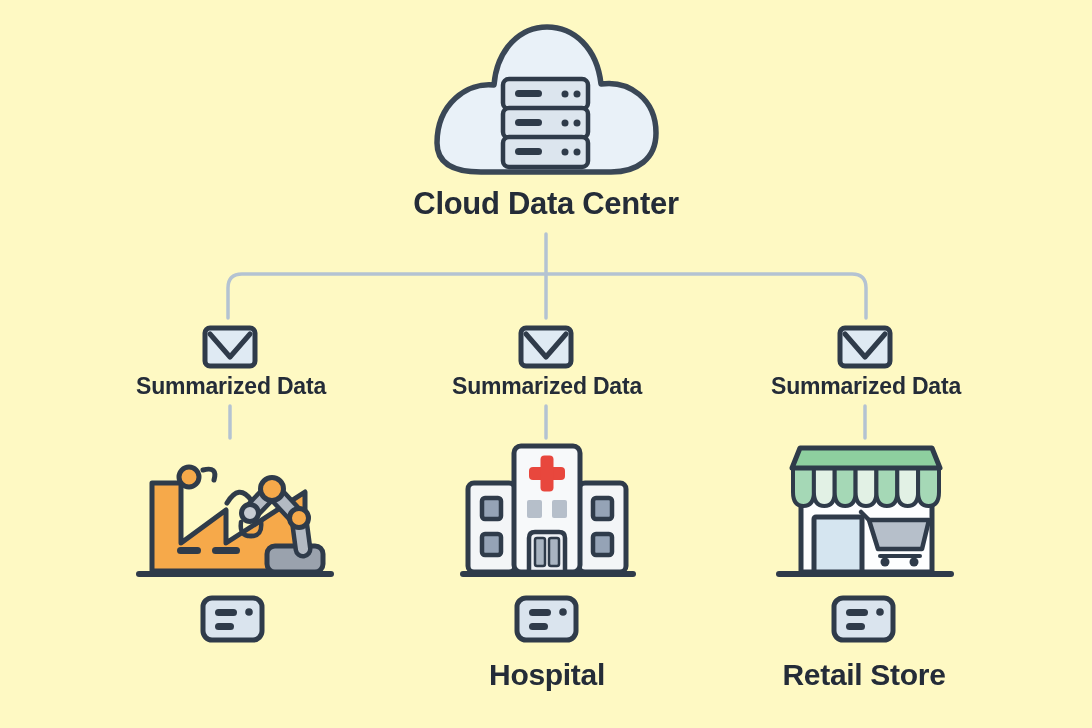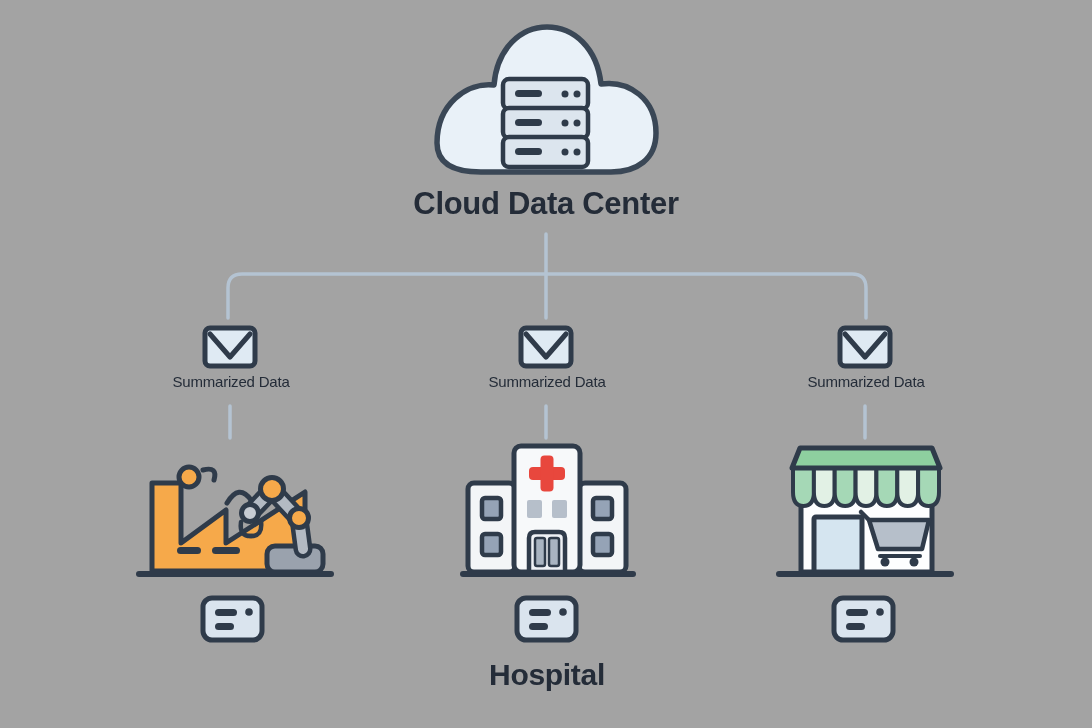--- a/index.html
+++ b/index.html
@@ -1,33 +1,33 @@
 <!DOCTYPE html>
 <html><head>
 <meta charset="utf-8">
 <style>
   html,body{margin:0;padding:0;background:#ffffff;}
   #canvas{
     position:relative;
     width:1092px;height:728px;
-    background:#a3a3a3;
+    background:#fef9c3;
     font-family:"Liberation Sans", sans-serif;
     overflow:hidden;
   }
   #art{position:absolute;left:0;top:0;}
   .label{
     position:absolute;
     transform:translateX(-50%);
     white-space:nowrap;
     color:#242c38;
     text-align:center;
     line-height:1.15;
   }
   .title-label{font-size:31px;font-weight:700;letter-spacing:-0.3px;}
-  .link-label{font-size:15px;font-weight:400;letter-spacing:-0.2px;}
+  .link-label{font-size:23px;font-weight:700;letter-spacing:-0.2px;}
   .node-label{font-size:30px;font-weight:700;letter-spacing:-0.3px;}
 </style>
 </head>
 <body>
 
 <div id="canvas">
 
   <svg id="art" width="1092" height="728" viewBox="0 0 1092 728">
 
     <defs>
@@ -142,13 +142,14 @@
     <use href="#device" x="631" y="0"></use>
   </svg>
 
   <div class="label title-label" style="left:546px;top:186px;">Cloud Data Center</div>
 
   <div class="label link-label" style="left:231px;top:373px;">Summarized Data</div>
   <div class="label link-label" style="left:547px;top:373px;">Summarized Data</div>
   <div class="label link-label" style="left:866px;top:373px;">Summarized Data</div>
 
   <div class="label node-label" style="left:547px;top:658px;">Hospital</div>
+  <div class="label node-label" style="left:864px;top:658px;">Retail Store</div>
 </div>
 
 </body></html>

